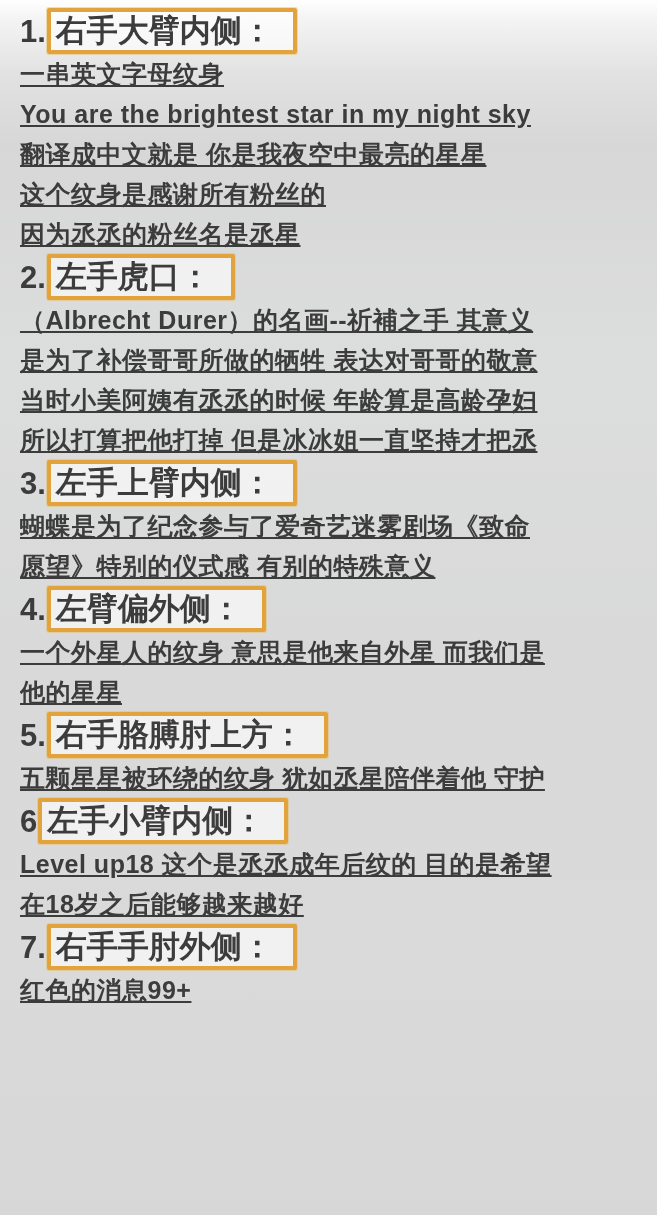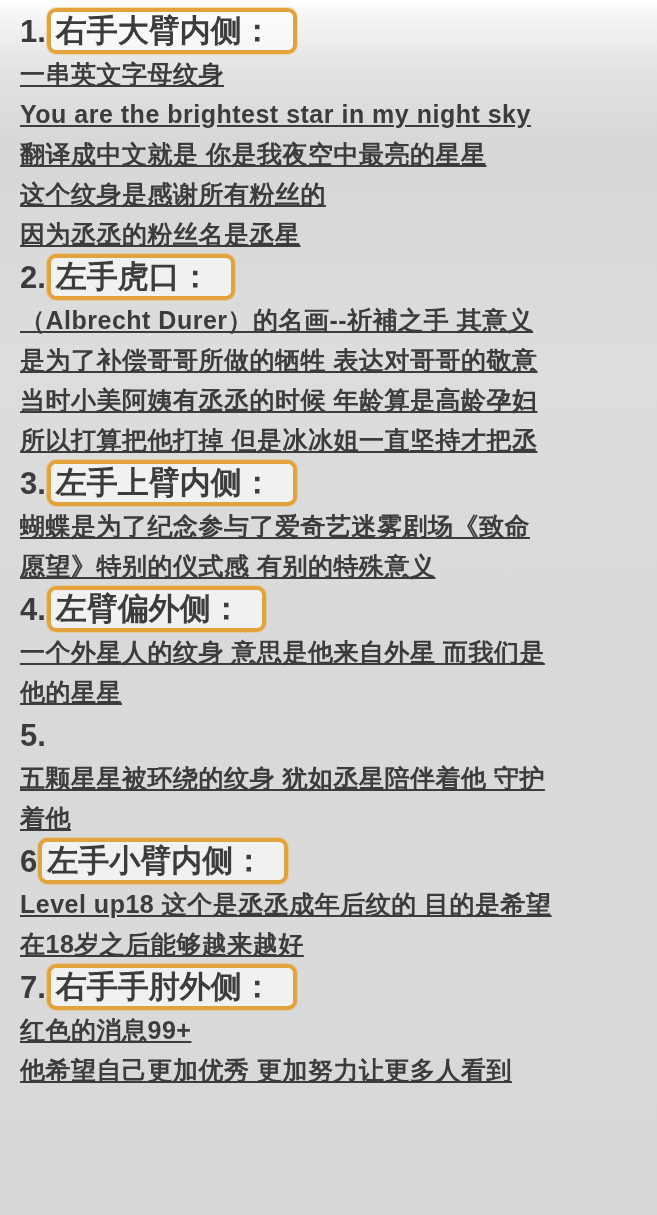--- a/index.html
+++ b/index.html
@@ -9,21 +9,21 @@
     font-family:"Liberation Sans","DejaVu Sans",sans-serif;
     color:#3c3c3c;
     font-weight:700;
   }
   .page{padding:8px 6px 0 20px;}
   .hdr{display:flex;align-items:center;height:46px;white-space:nowrap;}
   .num{font-size:31px;line-height:1;flex:0 0 auto;}
   .locbox{
     display:inline-flex;align-items:center;
     border:4px solid #e2a33c;
-    border-radius:9px;
+    border-radius:2px;
     background:rgba(255,255,255,0.62);
     box-shadow:0 0 0 1px rgba(233,183,92,0.45);
     padding:2px 20px 2px 5px;
     margin-left:1px;
     font-size:31px;line-height:34px;
   }
   .line{
     height:40px;display:flex;align-items:center;
     font-size:25px;white-space:nowrap;overflow:hidden;
     letter-spacing:0.5px;
@@ -81,23 +81,25 @@
           <span>左臂偏外侧：</span>
         </span>
     </div>
     <div class="line">一个外星人的纹身 意思是他来自外星 而我们是</div>
     <div class="line">他的星星</div>
   </section>
 
   <section>
     <div class="hdr">
       <span class="num">5.</span>
+      <span class="locbox">
+          <span>右手胳膊肘上方：</span>
+        </span>
     </div>
     <div class="line">五颗星星被环绕的纹身 犹如丞星陪伴着他 守护</div>
-    <div class="line">着他</div>
   </section>
 
   <section>
     <div class="hdr">
       <span class="num">6</span>
       <span class="locbox">
           <span>左手小臂内侧：</span>
         </span>
     </div>
     <div class="line">Level up18 这个是丞丞成年后纹的 目的是希望</div>
@@ -105,16 +107,15 @@
   </section>
 
   <section>
     <div class="hdr">
       <span class="num">7.</span>
       <span class="locbox">
           <span>右手手肘外侧：</span>
         </span>
     </div>
     <div class="line">红色的消息99+</div>
-    <div class="line">他希望自己更加优秀 更加努力让更多人看到</div>
   </section>
 
 </div>
 
 </body></html>

